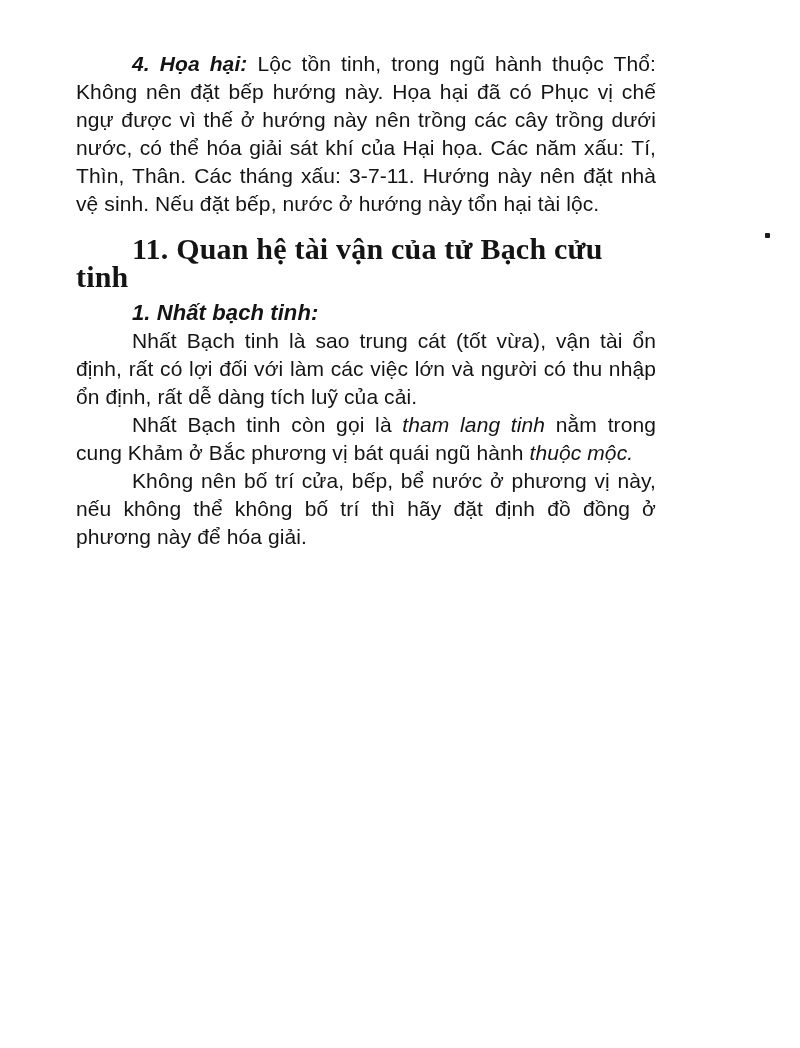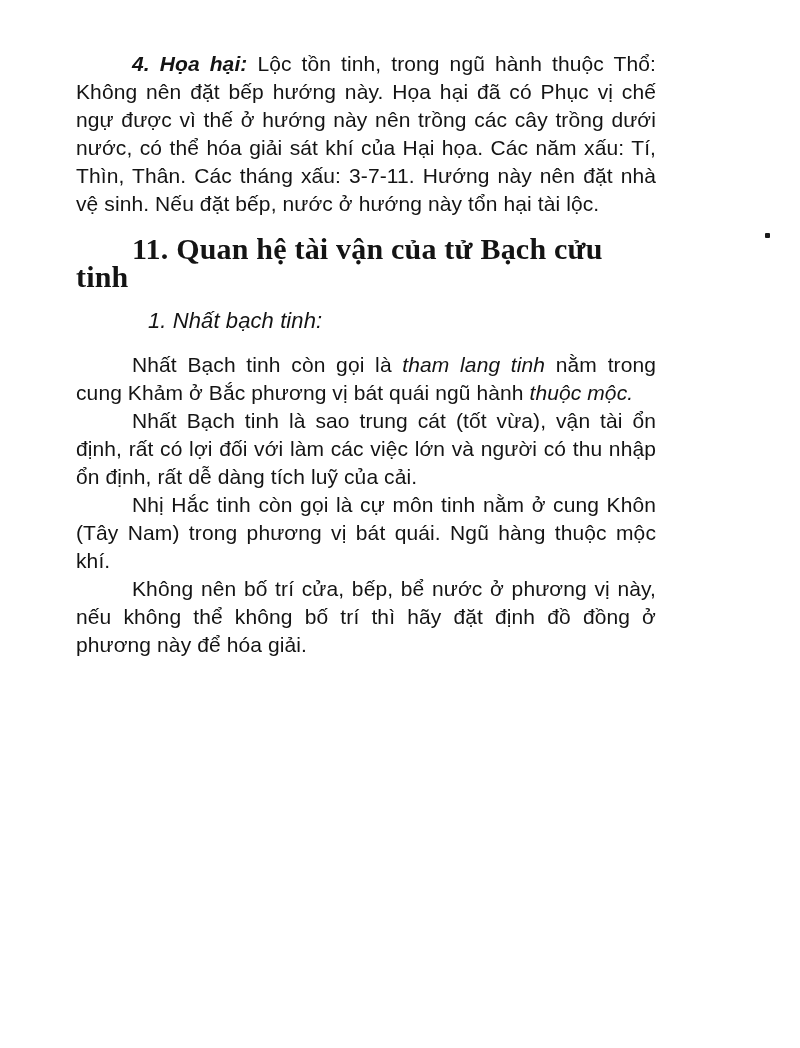--- a/index.html
+++ b/index.html
@@ -42,23 +42,23 @@
     font-size: 30px;
     font-weight: bold;
     font-style: normal;
     margin: 17px 0 8px 0;
     text-indent: 56px;
     text-align: left;
     letter-spacing: 0.2px;
   }
   h3.sub-heading {
     font-size: 22px;
-    font-weight: normal;
+    font-weight: bold;
     font-style: italic;
-    margin: 16px;
+    margin: 0;
     text-indent: 56px;
     text-align: left;
     line-height: 28px;
   }
   .page-number {
     position: absolute;
     left: 633px;
     top: 956px;
     font-family: "Liberation Serif", "DejaVu Serif", serif;
     font-size: 23px;
@@ -111,28 +111,27 @@
 <div class="page">
 
   <main class="text-block">
 
     <p><span class="lead-bi">4. Họa hại:</span><span> Lộc tồn tinh, trong ngũ hành thuộc Thổ: Không nên đặt bếp hướng này. Họa hại đã có Phục vị chế ngự được vì thế ở hướng này nên trồng các cây trồng dưới nước, có thể hóa giải sát khí của Hại họa. Các năm xấu: Tí, Thìn, Thân. Các tháng xấu: 3-7-11. Hướng này nên đặt nhà vệ sinh. Nếu đặt bếp, nước ở hướng này tổn hại tài lộc.</span></p>
 
     <h2 class="section-heading">11. Quan hệ tài vận của tử Bạch cửu tinh</h2>
 
     <h3 class="sub-heading">1. Nhất bạch tinh:</h3>
 
+    <p>Nhất Bạch tinh là sao trung cát (tốt vừa), vận tài ổn định, rất có lợi đối với làm các việc lớn và người có thu nhập ổn định, rất dễ dàng tích luỹ của cải.</p>
+
     <p><span>Nhất Bạch tinh còn gọi là </span><span class="it">tham lang tinh</span><span> nằm trong cung Khảm ở Bắc phương vị bát quái ngũ hành </span><span class="it">thuộc mộc.</span></p>
-
-    <p>Nhất Bạch tinh là sao trung cát (tốt vừa), vận tài ổn định, rất có lợi đối với làm các việc lớn và người có thu nhập ổn định, rất dễ dàng tích luỹ của cải.</p>
 
 
 
 
-    <p>Nhị Hắc tinh còn gọi là cự môn tinh nằm ở cung Khôn (Tây Nam) trong phương vị bát quái. Ngũ hàng thuộc mộc khí.</p>
 
 
 
     <p>Không nên bố trí cửa, bếp, bể nước ở phương vị này, nếu không thể không bố trí thì hãy đặt định đồ đồng ở phương này để hóa giải.</p>
 
   </main>
 
   <div class="page-number">59</div>
 
   <div class="watermark">

